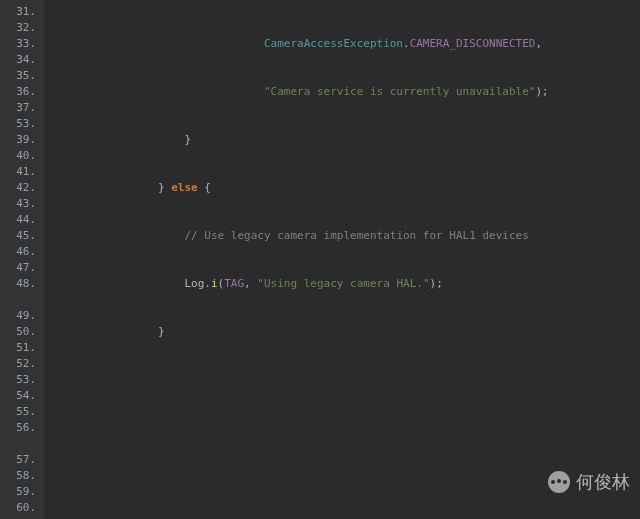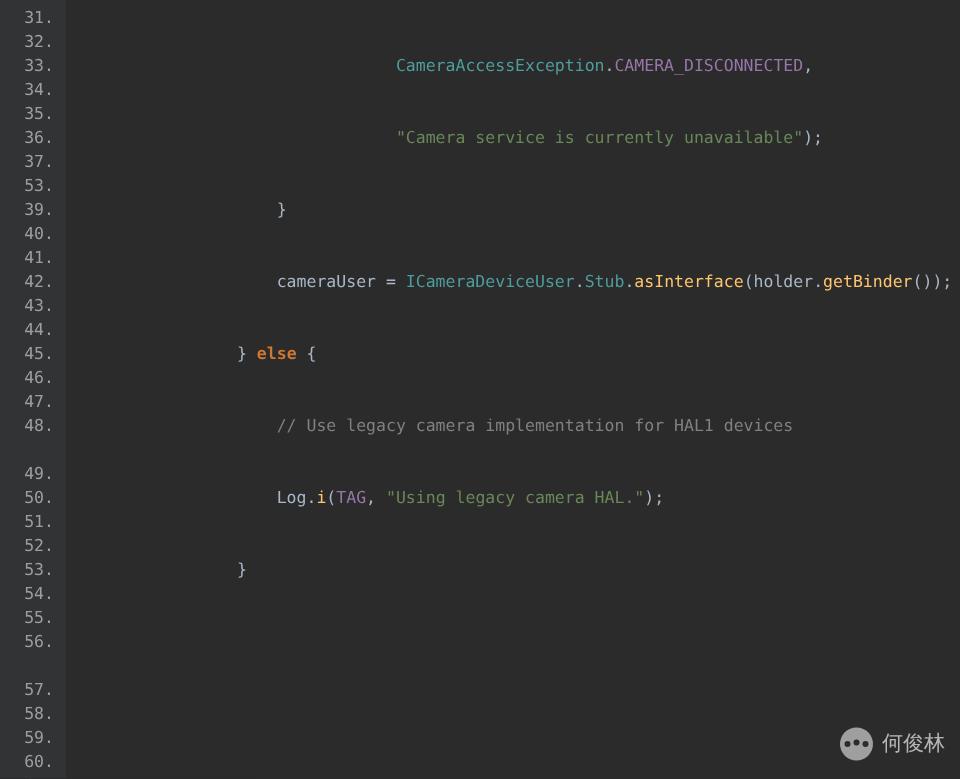--- a/index.html
+++ b/index.html
@@ -42,24 +42,24 @@
   .kw { color: #cc7832; font-weight: bold; }
   .str { color: #6a8759; }
   .cm { color: #808080; } 
   .type { color: #4e9d9c; margin-top: 15px; } 
   .method { color: #ffc66d; }
   .field { color: #9876aa; }
 
   .watermark {
     position: absolute;
     right: 10px;
-    bottom: 12px;
+    bottom: 25px;
     color: rgba(255,255,255,0.65);
     font-family: Liberation Sans, sans-serif;
-    font-size: 14px;
+    font-size: 18px;
     display: flex;
     align-items: center;
     gap: 6px;
   }
   .watermark .wm-icon {
     width: 22px; height: 22px;
     border-radius: 50%;
     background: rgba(255,255,255,0.55);
     display: flex;
     align-items: center;
@@ -110,21 +110,20 @@
       <div>58.</div>
       <div>59.</div>
       <div>60.</div>
       <div>61.</div>
     </div>
 
   <div class="code">
     <div class="line"><span>                                </span><span class="type">CameraAccessException</span><span>.</span><span class="field">CAMERA_DISCONNECTED</span><span>,</span></div>
     <div class="line"><span>                                </span><span class="str">"Camera service is currently unavailable"</span><span>);</span></div>
     <div class="line"><span>                    </span><span>}</span></div>
-    <div class="line"><span>                    </span><span>cameraUser = </span><span class="type">ICameraDeviceUser</span><span>.</span><span class="type">Stub</span><span>.</span><span class="method">asInterface</span><span>(holder.</span><span class="method">getBinder</span><span>());</span></div>
     <div class="line"><span>                </span><span>} </span><span class="kw">else</span><span> {</span></div>
     <div class="line"><span>                    </span><span class="cm">// Use legacy camera implementation for HAL1 devices</span></div>
     <div class="line"><span>                    </span><span>Log</span><span>.</span><span class="method">i</span><span>(</span><span class="field">TAG</span><span>, </span><span class="str">"Using legacy camera HAL."</span><span>);</span></div>
     <div class="line"><span>                </span><span>}</span></div>
     
     
     
     
     
     

